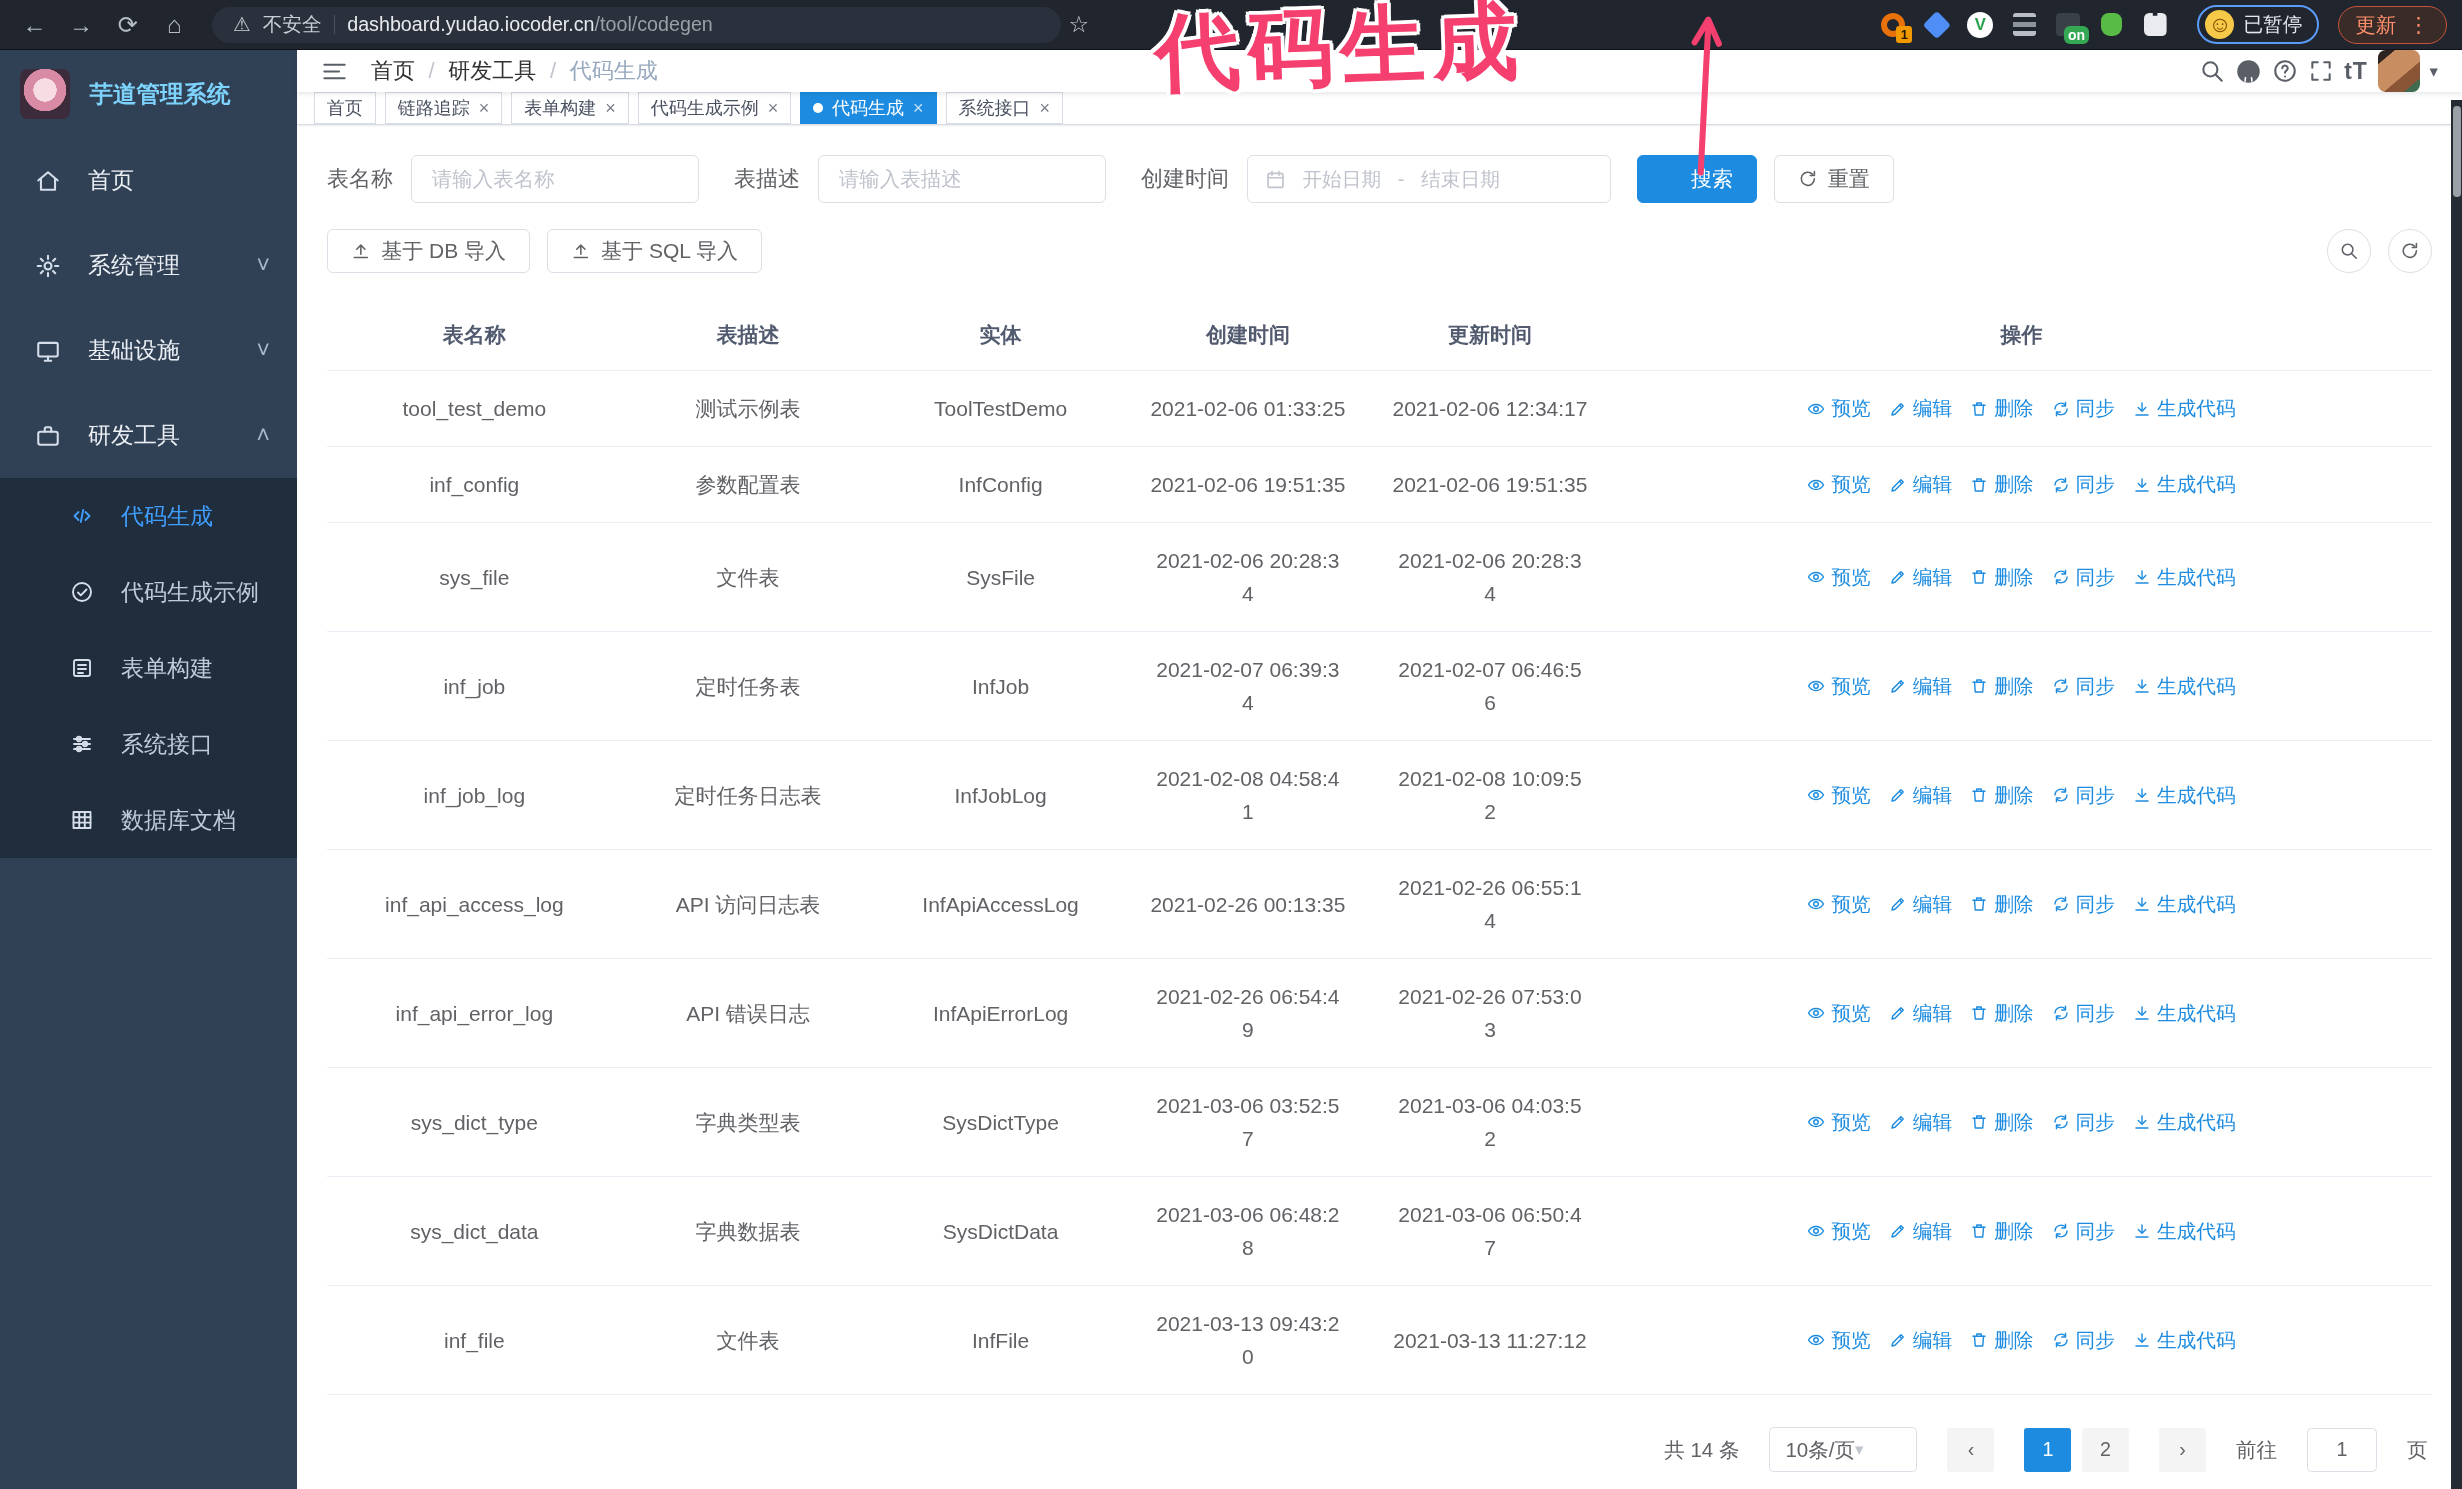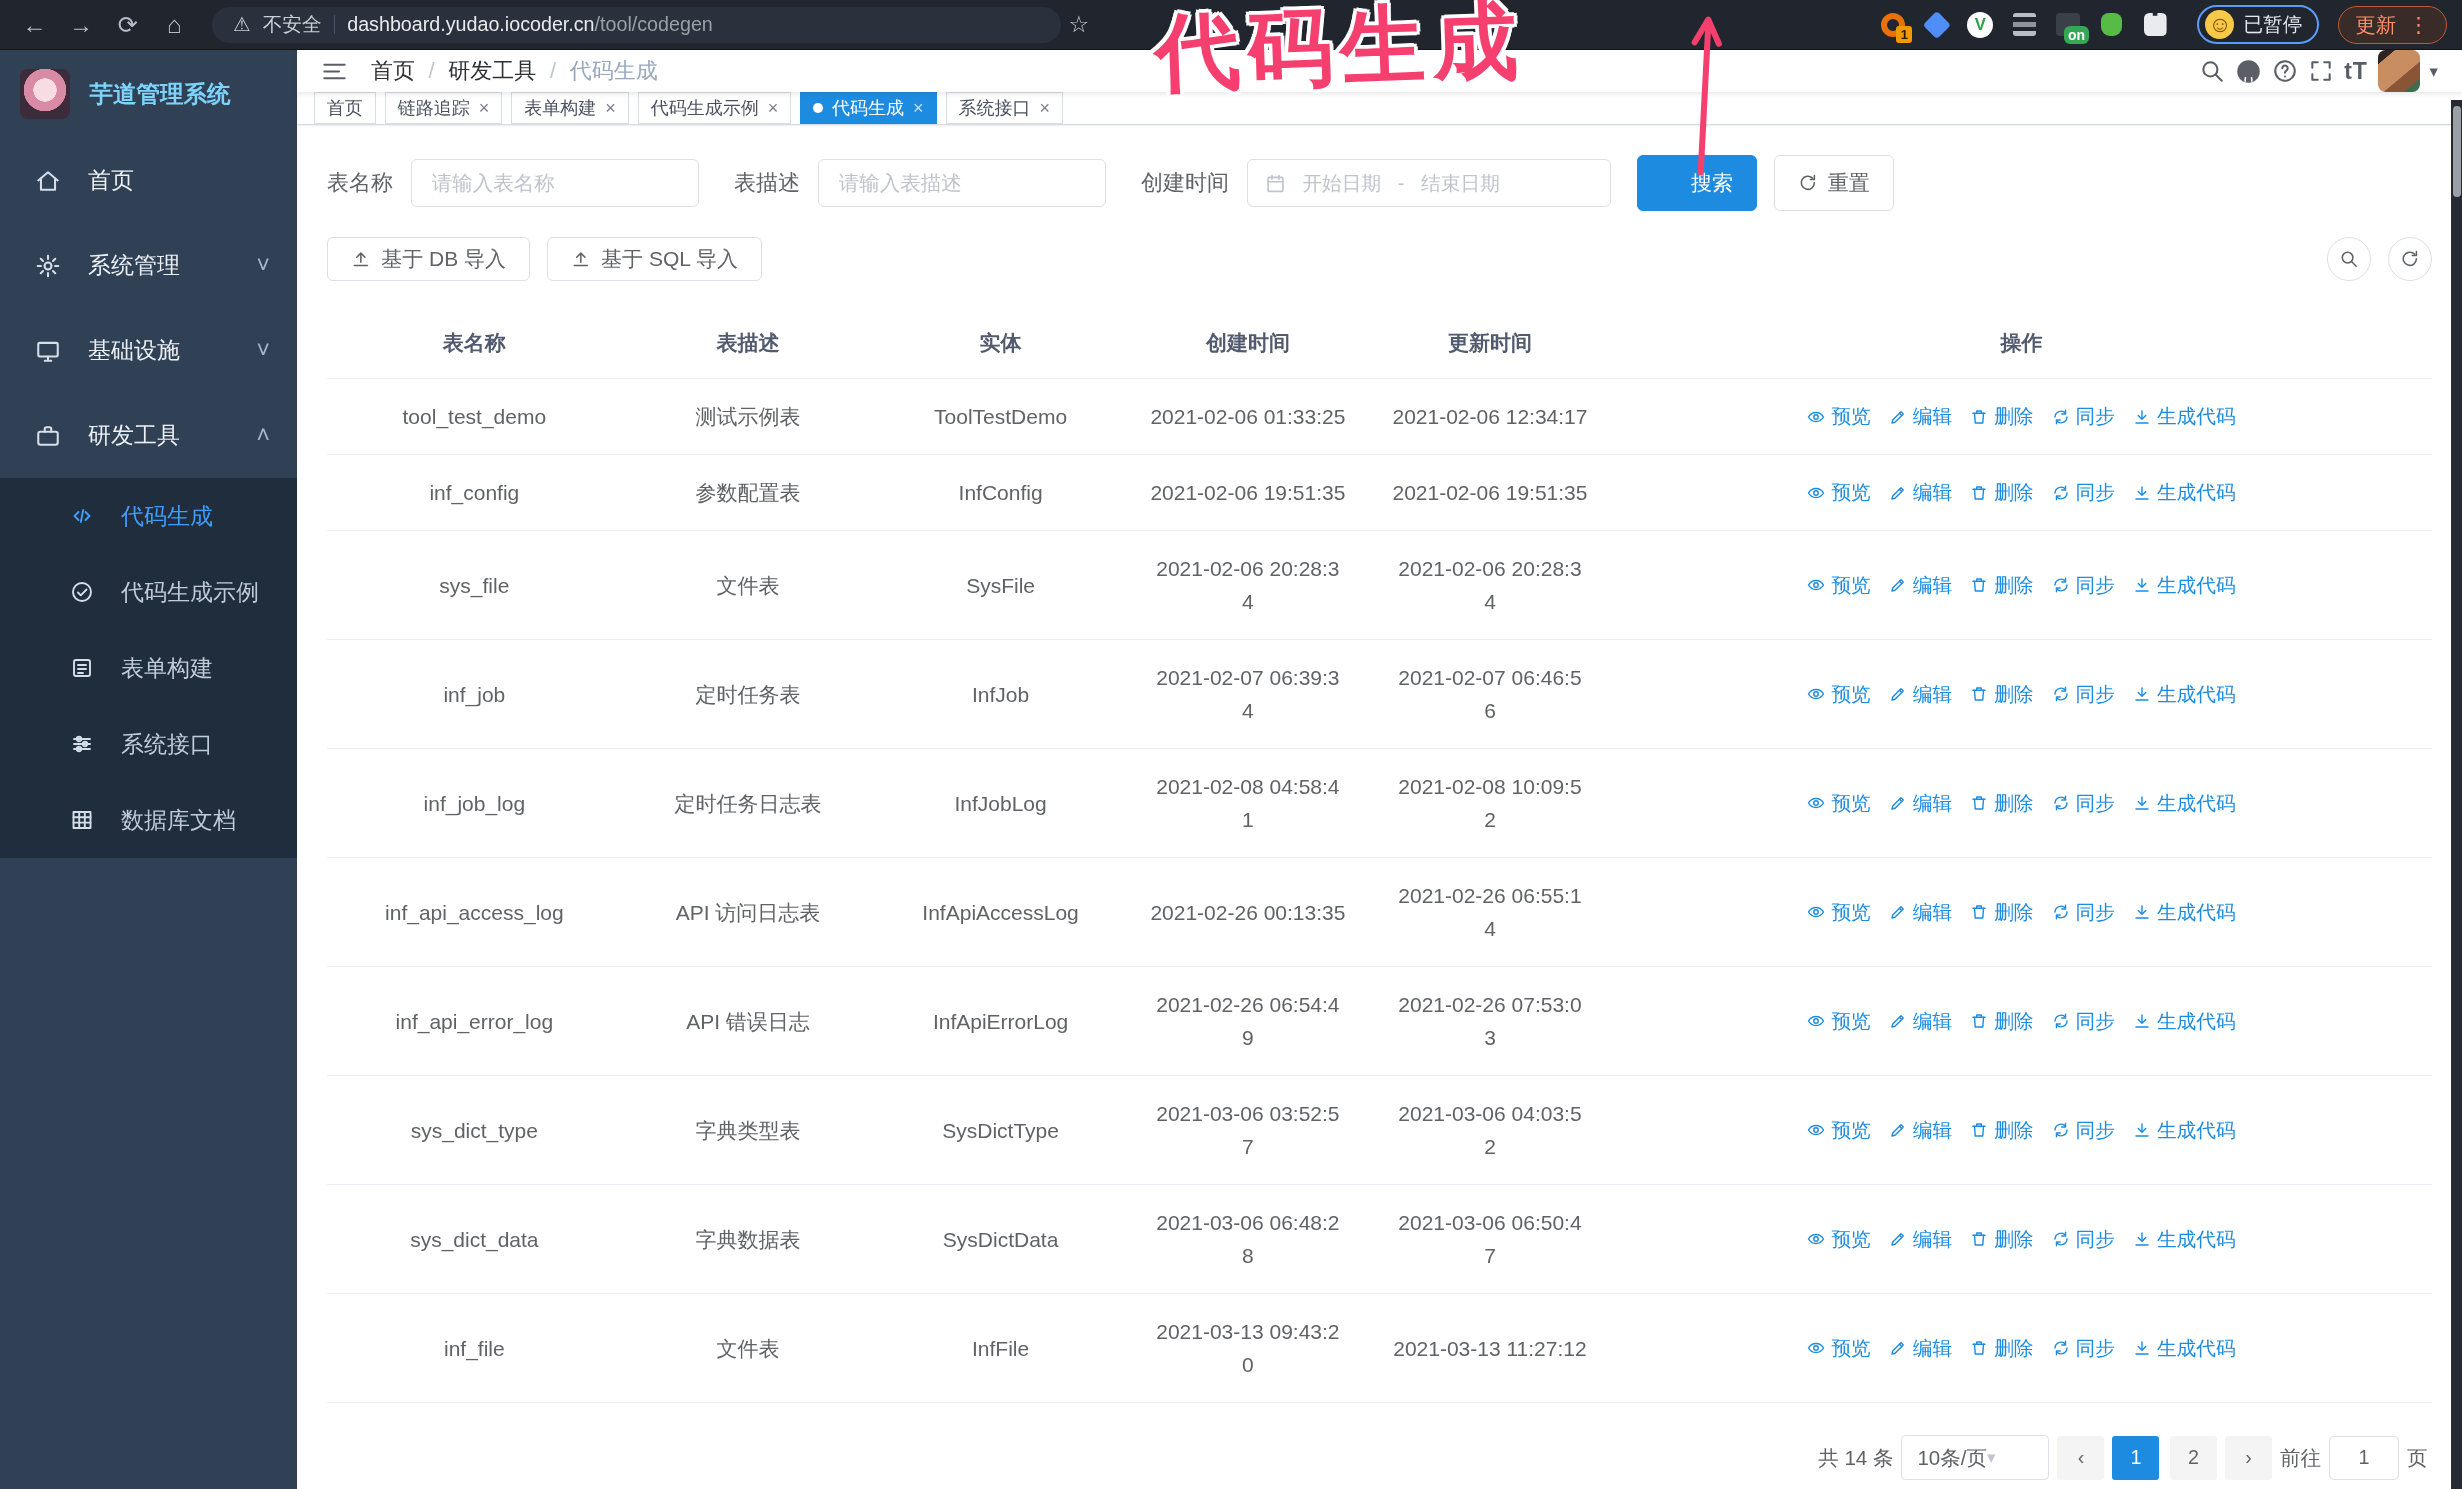--- a/index.html
+++ b/index.html
@@ -97,40 +97,40 @@
   .content { flex:1; padding:30px 30px 0; position:relative; }
   .search-row { display:flex; align-items:center; font-size:22px; color:#606266; }
   .field { display:flex; align-items:center; gap:18px; margin-right:35px; }
   .tinput { height:48px; width:288px; border:0.8px solid #dcdfe6; border-radius:6px; padding:0 19.7px;
     font-size:20.5px; color:#606266; outline:none; font-family:inherit;}
   .tinput::placeholder { color:#bfc3cc; }
   .date-range { height:48px; width:364px; border:0.8px solid #dcdfe6; border-radius:6px;
     display:flex; align-items:center; gap:16.7px; padding:0 16.7px; color:#bfc3cc; font-size:19.7px;}
   .date-range .ico { color:#c0c4cc; }
   .date-sep { color:#bfc3cc; }
-  .btn { height:56px; border-radius:6px; display:inline-flex; align-items:center; gap:10.6px;
+  .btn { height:48px; border-radius:6px; display:inline-flex; align-items:center; gap:10.6px;
     padding:0 23px; font-size:21px; cursor:pointer; border:0.8px solid #dcdfe6; background:#fff; color:#606266;}
   .btn.primary { background:#1d8ce0; border-color:#1d8ce0; color:#fff; margin-left:10.6px;}
   .btn + .btn { margin-left:16.7px; }
 
   .toolbar-row { margin-top:26px; display:flex; align-items:center; }
   .toolbar-right { margin-left:auto; display:flex; gap:16.7px; }
   .circle-btn { width:44px; height:44px; border-radius:50%; border:0.8px solid #dcdfe6;
     display:flex; align-items:center; justify-content:center; color:#5f6368; cursor:pointer;}
 
   table { width:100%; border-collapse:collapse; margin-top:27px; font-size:21px; color:#606266; }
   thead th { padding:21px 6px; font-weight:bold; color:#515a6e; font-size:21px;
     border-bottom:0.8px solid #ebeef5; text-align:center;}
   tbody td { padding:21px 6px; text-align:center; border-bottom:0.8px solid #ebeef5; line-height:33px;}
   td.date { white-space:pre-line; }
   .actions { display:flex; justify-content:center; gap:18px; white-space:nowrap; }
   .action { display:inline-flex; align-items:center; gap:6px; color:#1d8ce0; font-size:19.7px;
     cursor:pointer; text-decoration:none;}
 
-  .pagination { display:flex; align-items:center; justify-content:flex-end; gap:8px;
+  .pagination { display:flex; align-items:center; justify-content:flex-end; gap:30px;
     margin:32px 4.5px 23px; font-size:20.5px; color:#606266;}
   .page-size { width:148px; height:45px; border:0.8px solid #dcdfe6; border-radius:4.5px;
     display:flex; align-items:center; justify-content:flex-start; padding:0 15px; cursor:pointer;}
   .page-size .caret { color:#c0c4cc; font-size:16.7px;}
   .page-btn { min-width:47px; height:44px; border-radius:3px; background:#f4f4f5; color:#606266;
     display:inline-flex; align-items:center; justify-content:center; font-size:19.7px; padding:0 7.6px; cursor:pointer;}
   .page-btn.active { background:#1d8ce0; color:#fff; }
   .goto-input { width:70px; height:44px; border:0.8px solid #dcdfe6; border-radius:4.5px;
     text-align:center; font-size:19.7px; color:#606266; outline:none; font-family:inherit;}
 

